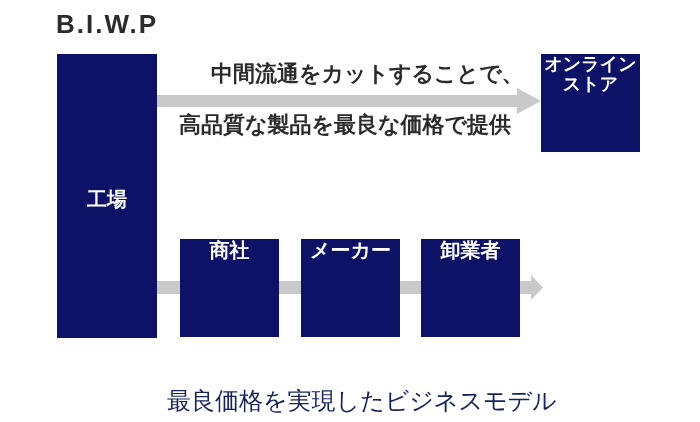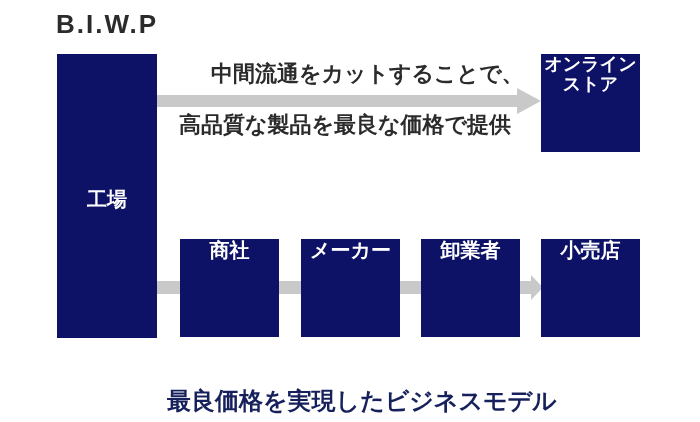--- a/index.html
+++ b/index.html
@@ -102,21 +102,21 @@
   .cap-cut     { left: 211px; top: 63px;  font-size: 22px; }
   .cap-quality { left: 179px; top: 114px; font-size: 22px; }
   .cap-general { left: 56px;  top: 348px; font-size: 20px; }
 
   .tagline {
     position: absolute;
     left: 167px;
     top: 389px;
     font-family: "Liberation Serif", "DejaVu Serif", serif;
     font-size: 24px;
-    font-weight: bold;
+    font-weight: normal;
     color: #16205a;
     white-space: nowrap;
     line-height: 1;
   }
 </style>
 </head>
 <body>
 
 <div id="canvas">
 
@@ -152,20 +152,17 @@
 
   <div class="node-box box-trading">
     <span class="node-label">商社</span>
   </div>
   <div class="node-box box-wholesale">
     <span class="node-label">卸業者</span>
   </div>
   <div class="node-box box-maker">
     <span class="node-label">メーカー</span>
   </div>
-  <div class="node-box box-retail">
-    <span class="node-label">小売店</span>
-  </div>
 
 
   <div class="tagline">最良価格を実現したビジネスモデル</div>
 
 </div>
 
 </body></html>

